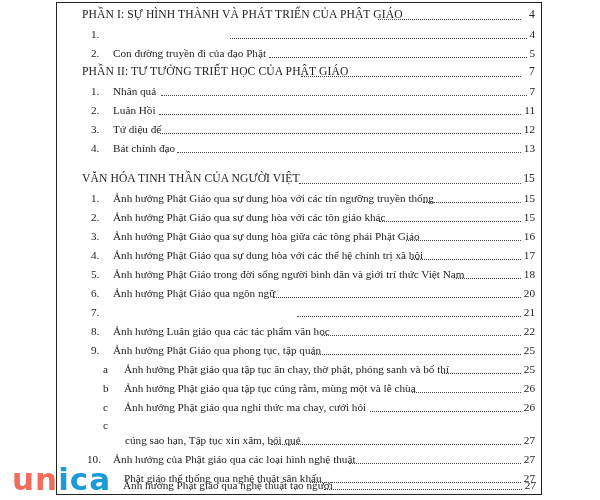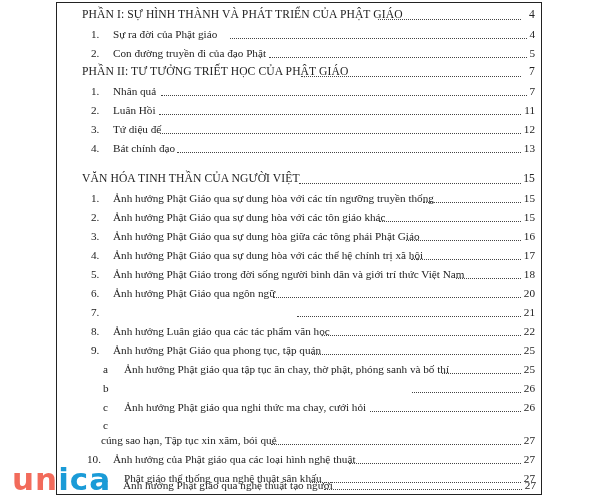--- a/index.html
+++ b/index.html
@@ -21,21 +21,21 @@
       position: absolute; bottom: 4px; height: 0;
       border-bottom: 1px dotted #444;
     }
     .row .page { position: absolute; right: 6px; bottom: 2px; }
     .heading { font-size: 11.6px; letter-spacing: 0.1px; }
     .heading .txt { left: 25px; }
     .item .num { left: 34px; }
     .item .txt { left: 56px; }
     .sub .num { left: 46px; }
     .sub .txt { left: 67px; }
-    .cont .txt { left: 44px; text-align: right; }
+    .cont .txt { left: 68px; text-align: right; }
     .logo {
       position: absolute; left: 12px; top: 462px; height: 32px;
       display: flex; align-items: flex-end; z-index: 5;
       font-family: "DejaVu Sans", sans-serif; font-weight: bold; font-size: 31px;
       letter-spacing: 1px; line-height: 30px;
     }
     .logo .u { color: #f26b5b; }
     .logo .n { color: #f26b5b; }
     .logo .i, .logo .c, .logo .a { color: #1a9bd7; }
   </style>
@@ -44,21 +44,20 @@
 
 <div class="toc-box">
 
   <div class="row heading" style="top:3px">
     <span class="txt">PHẦN I: SỰ HÌNH THÀNH VÀ PHÁT TRIỂN CỦA PHẬT GIÁO</span>
     <span class="leader" style="left:321px;right:20px"></span>
     <span class="page">4</span>
   </div>
   <div class="row item" style="top:22px">
     <span class="num">1.</span>
-    <span class="txt">Sự ra đời của Phật giáo</span>
     <span class="leader" style="left:173px;right:14px"></span>
     <span class="page">4</span>
   </div>
   <div class="row item" style="top:41px">
     <span class="num">2.</span>
     <span class="txt">Con đường truyền đi của đạo Phật</span>
     <span class="leader" style="left:212px;right:14px"></span>
     <span class="page">5</span>
   </div>
   <div class="row heading" style="top:60px">
@@ -149,20 +148,21 @@
     <span class="page">25</span>
   </div>
   <div class="row sub" style="top:357px">
     <span class="num">a</span>
     <span class="txt">Ảnh hưởng Phật giáo qua tập tục ăn chay, thờ phật, phóng sanh và bố thí</span>
     <span class="leader" style="left:385px;right:20px"></span>
     <span class="page">25</span>
   </div>
   <div class="row sub" style="top:376px">
     <span class="num">b</span>
+    <span class="txt">Ảnh hưởng Phật giáo qua tập tục cúng rằm, mùng một và lễ chùa</span>
     <span class="leader" style="left:355px;right:20px"></span>
     <span class="page">26</span>
   </div>
   <div class="row sub" style="top:395px">
     <span class="num">c</span>
     <span class="txt">Ảnh hưởng Phật giáo qua nghi thức ma chay, cưới hỏi</span>
     <span class="leader" style="left:313px;right:20px"></span>
     <span class="page">26</span>
   </div>
   <div class="row sub" style="top:413px">

